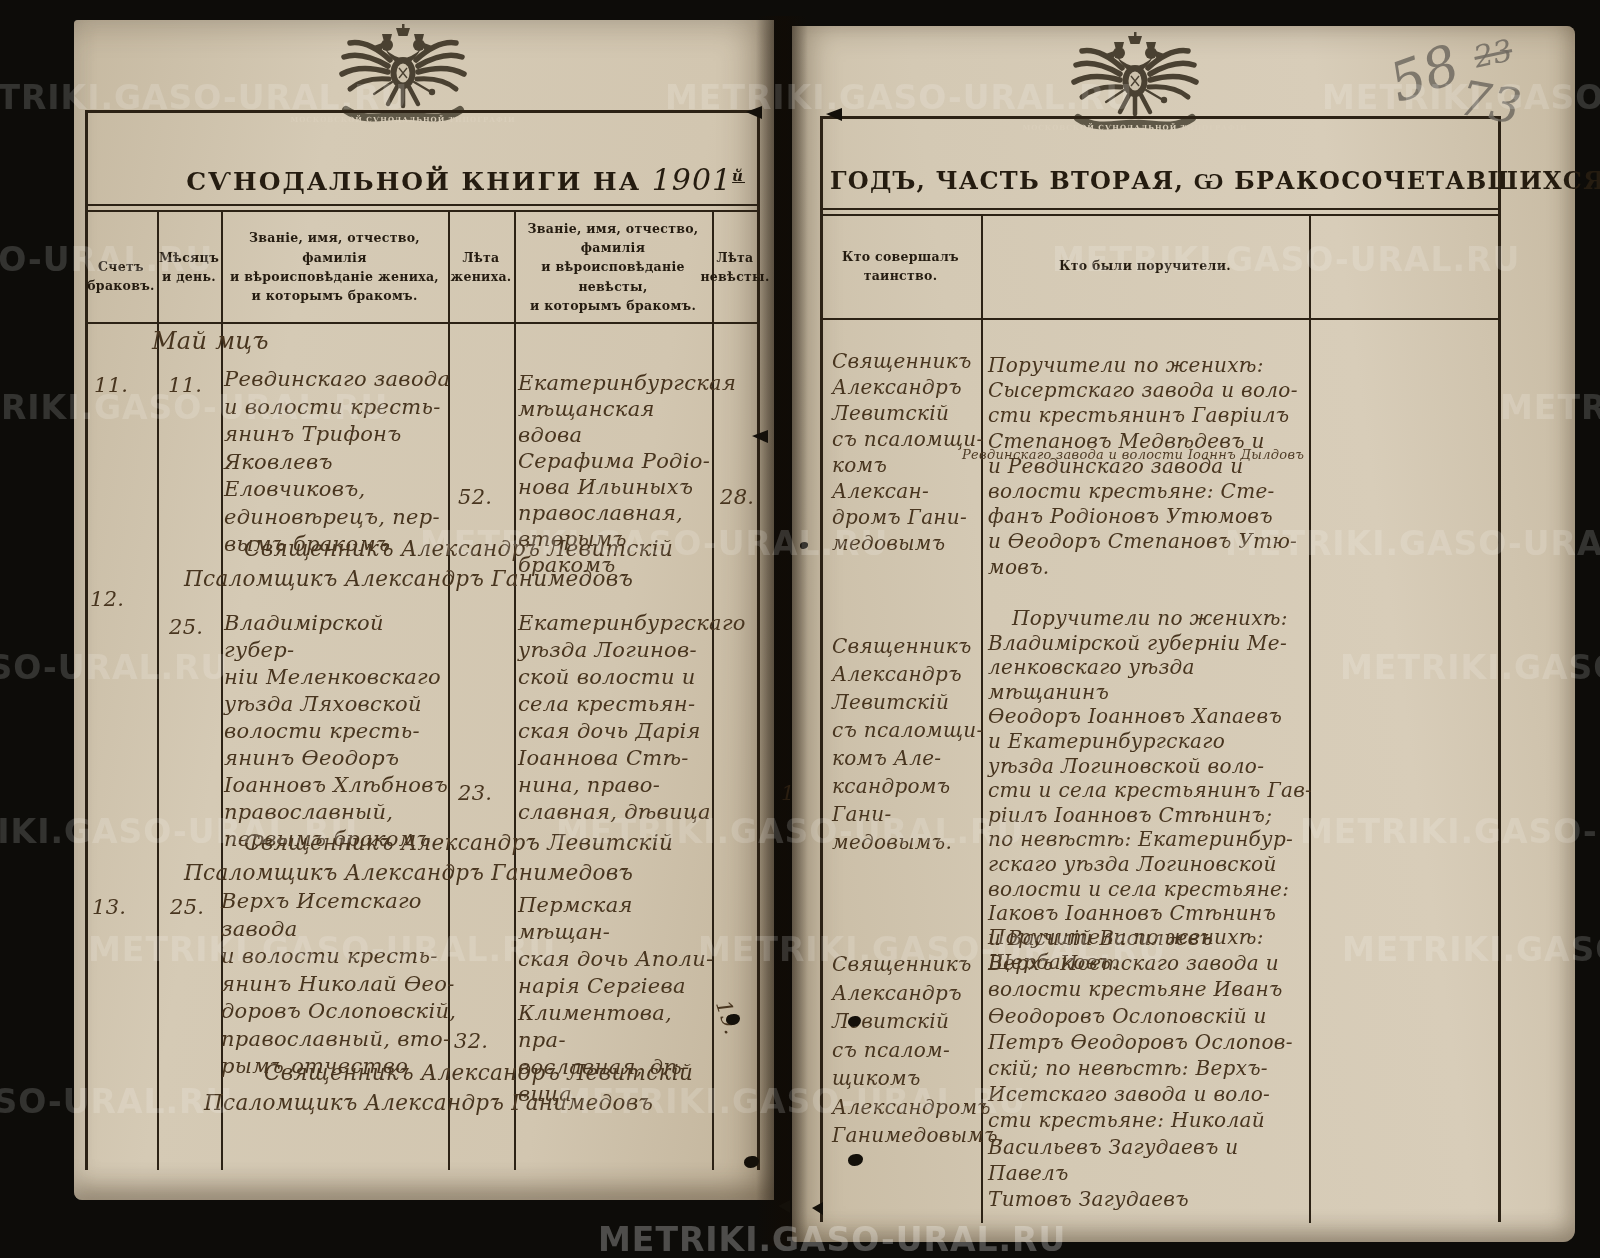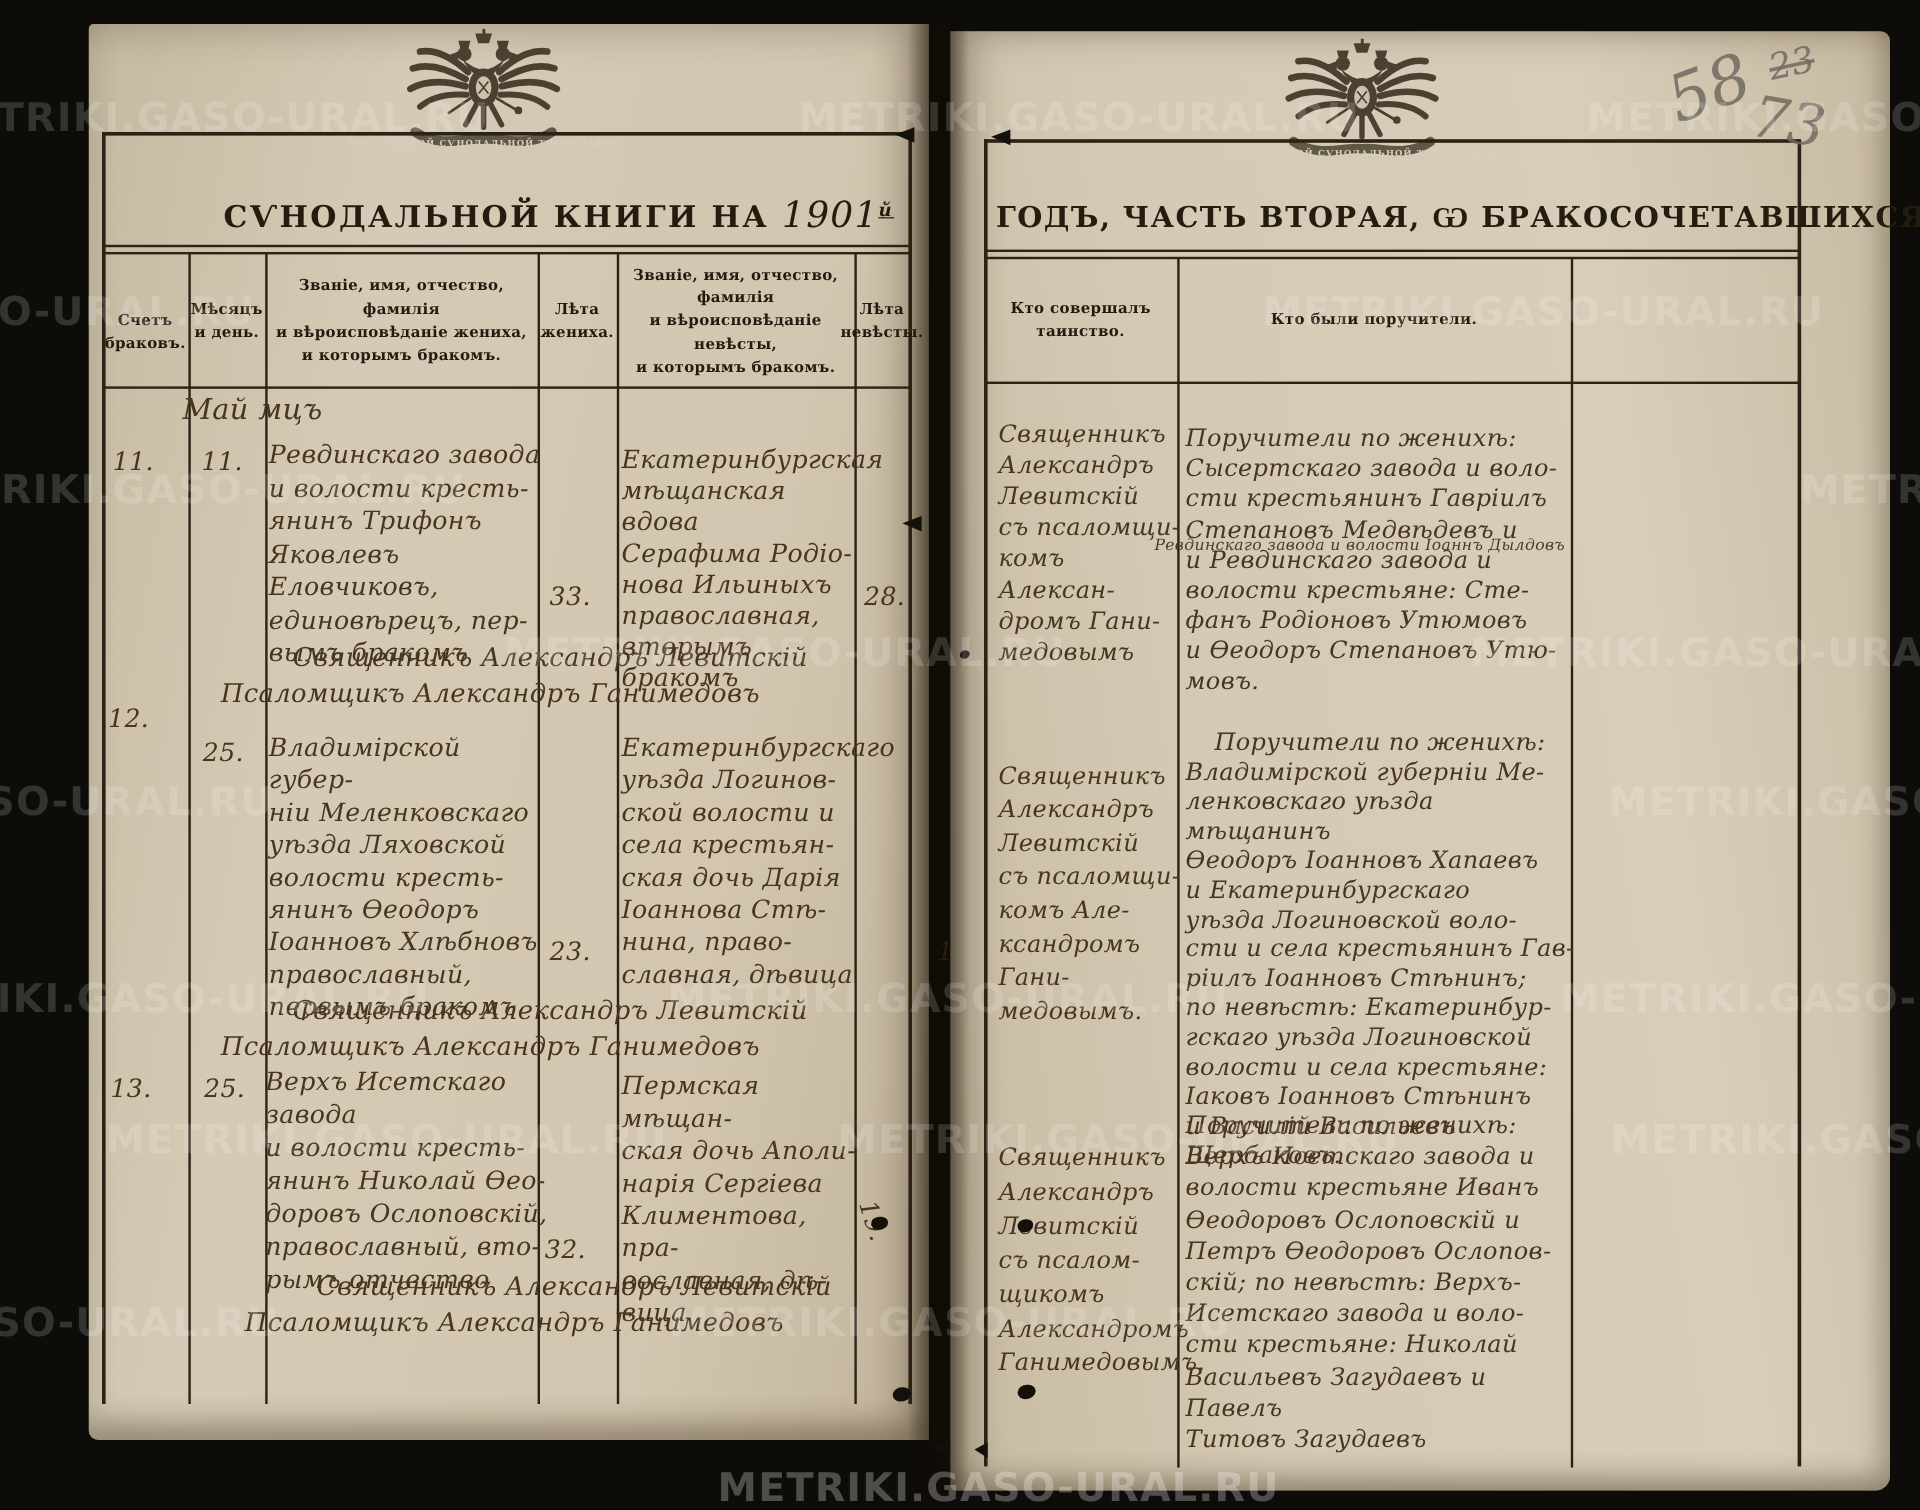--- a/index.html
+++ b/index.html
@@ -113,21 +113,21 @@
     <div class="hw" style="left:78px;top:308px;font-size:24px;">Май мцъ</div>
 
     <div class="hw" style="left:20px;top:352px;">11.</div>
     <div class="hw" style="left:94px;top:352px;">11.</div>
     <div class="hw" style="left:150px;top:346px;width:228px;line-height:27.5px;">Ревдинскаго завода
 и волости кресть-
 янинъ Трифонъ
 Яковлевъ Еловчиковъ,
 единовѣрецъ, пер-
 вымъ бракомъ</div>
-    <div class="hw" style="left:384px;top:464px;">33.</div>
+    <div class="hw" style="left:384px;top:464px;">52.</div>
     <div class="hw" style="left:444px;top:350px;width:198px;line-height:26px;">Екатеринбургская
 мѣщанская вдова
 Серафима Родіо-
 нова Ильиныхъ
 православная,
 вторымъ бракомъ</div>
     <div class="hw" style="left:646px;top:464px;">28.</div>
     <div class="hw" style="left:110px;top:514px;width:490px;line-height:30px;font-size:21.5px;text-indent:60px;">Священникъ Александръ Левитскій
 Псаломщикъ Александръ Ганимедовъ</div>
 

